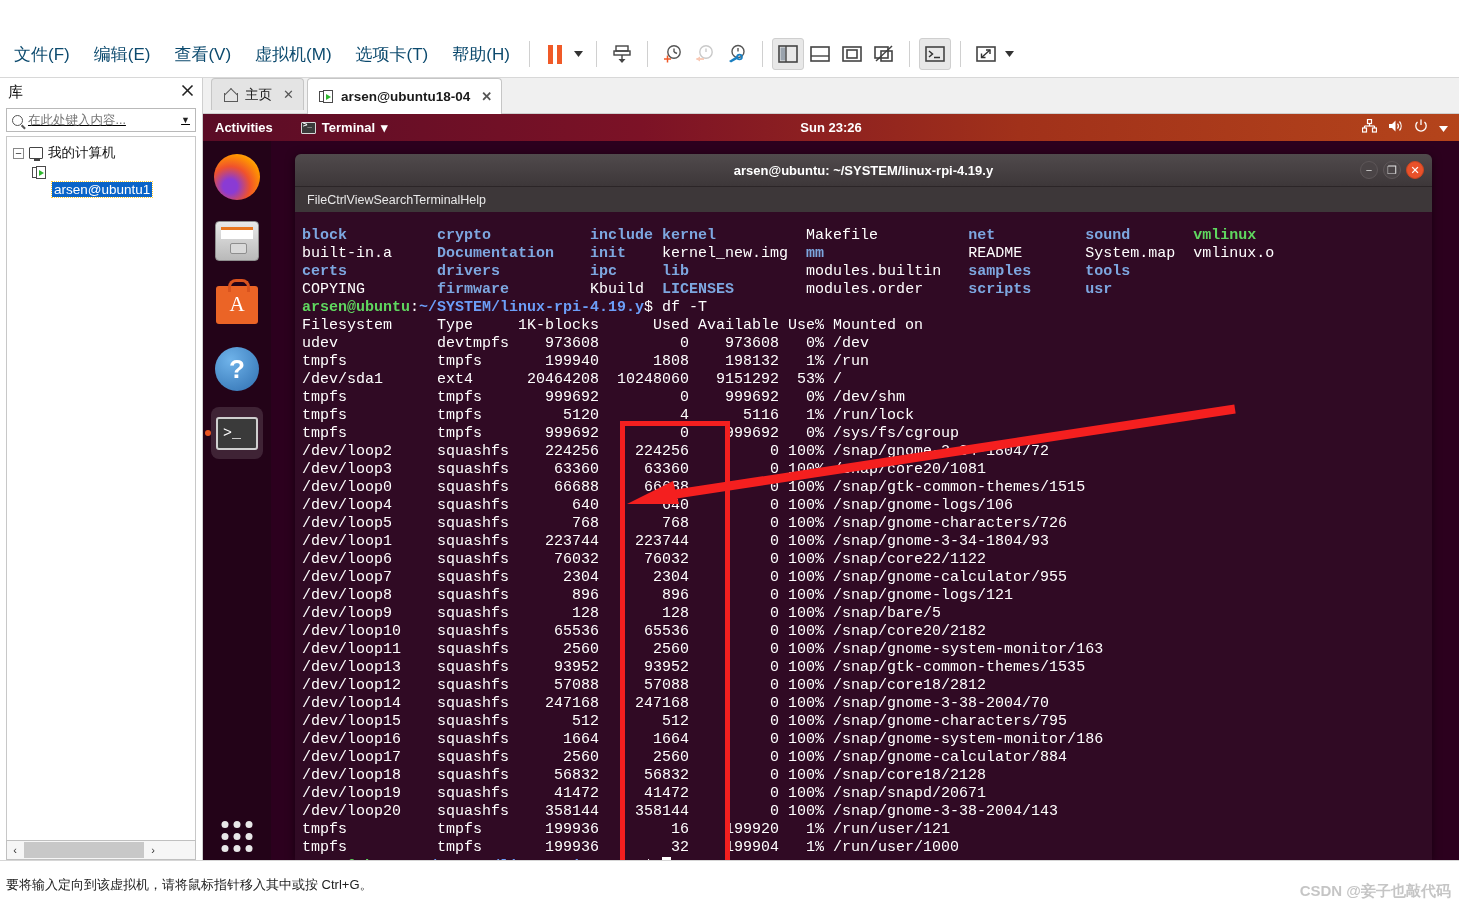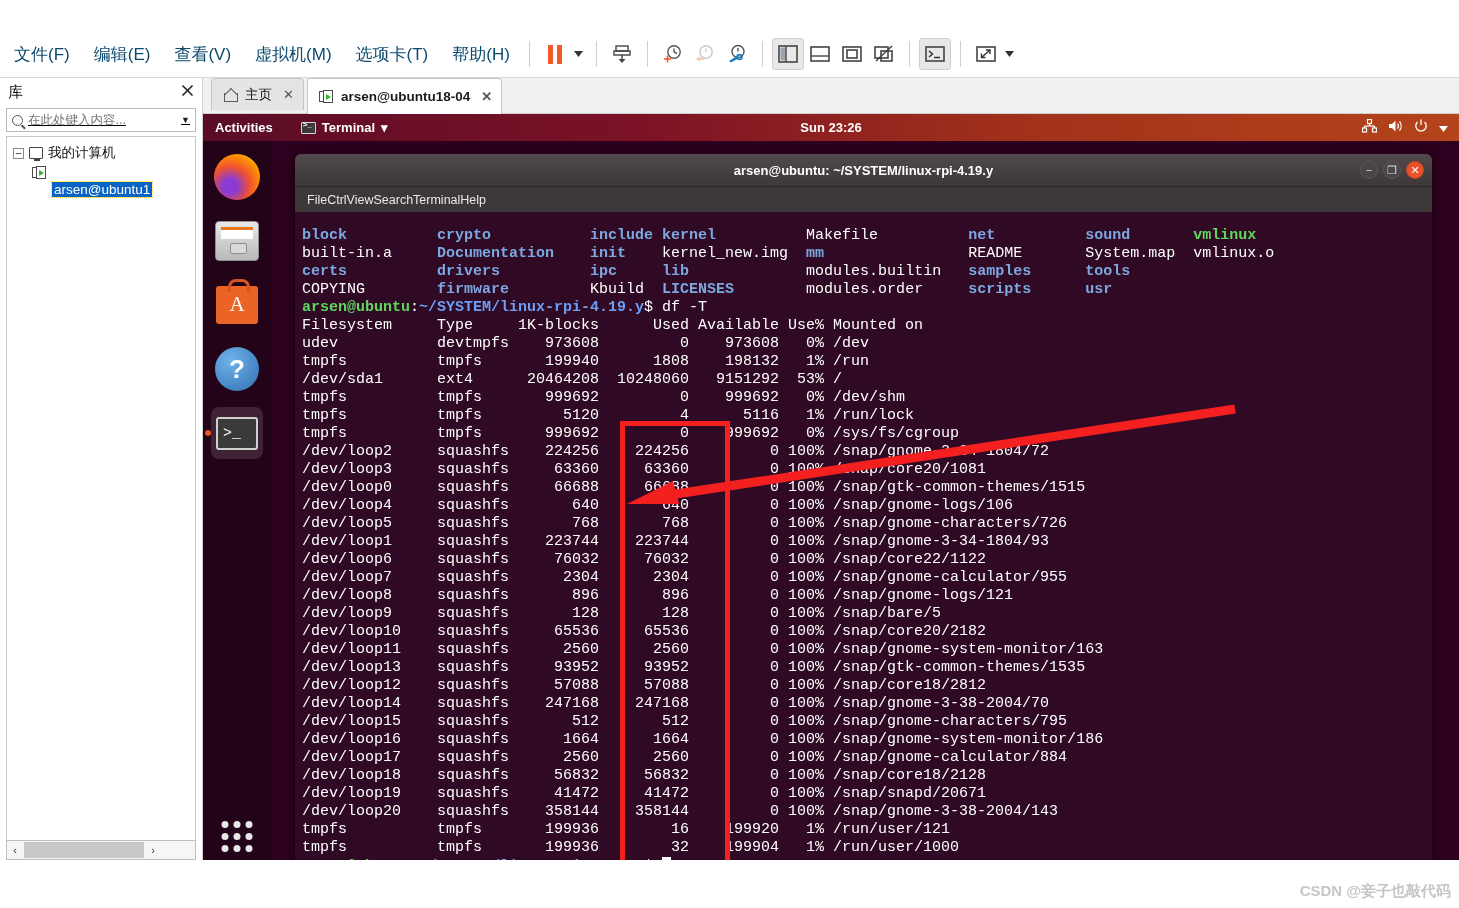--- a/index.html
+++ b/index.html
@@ -444,15 +444,18 @@
       <div class="term-body" id="term-body"><div><span class="c-dir">block          </span><span class="c-dir">crypto           </span><span class="c-dir">include </span><span class="c-dir">kernel          </span><span class="c-plain">Makefile          </span><span class="c-dir">net          </span><span class="c-dir">sound       </span><span class="c-exec">vmlinux</span></div><div><span class="c-plain">built-in.a     </span><span class="c-dir">Documentation    </span><span class="c-dir">init    </span><span class="c-plain">kernel_new.img  </span><span class="c-dir">mm                </span><span class="c-plain">README       </span><span class="c-plain">System.map  </span><span class="c-plain">vmlinux.o</span></div><div><span class="c-dir">certs          </span><span class="c-dir">drivers          </span><span class="c-dir">ipc     </span><span class="c-dir">lib             </span><span class="c-plain">modules.builtin   </span><span class="c-dir">samples      </span><span class="c-dir">tools       </span></div><div><span class="c-plain">COPYING        </span><span class="c-dir">firmware         </span><span class="c-plain">Kbuild  </span><span class="c-dir">LICENSES        </span><span class="c-plain">modules.order     </span><span class="c-dir">scripts      </span><span class="c-dir">usr         </span></div><div><span class="c-user">arsen@ubuntu</span><span class="c-white">:</span><span class="c-path">~/SYSTEM/linux-rpi-4.19.y</span><span class="c-white">$ </span><span class="c-white">df -T</span></div><div class="c-white">Filesystem     Type     1K-blocks      Used Available Use% Mounted on</div><div class="c-white">udev           devtmpfs    973608         0    973608   0% /dev</div><div class="c-white">tmpfs          tmpfs       199940      1808    198132   1% /run</div><div class="c-white">/dev/sda1      ext4      20464208  10248060   9151292  53% /</div><div class="c-white">tmpfs          tmpfs       999692         0    999692   0% /dev/shm</div><div class="c-white">tmpfs          tmpfs         5120         4      5116   1% /run/lock</div><div class="c-white">tmpfs          tmpfs       999692         0    999692   0% /sys/fs/cgroup</div><div class="c-white">/dev/loop2     squashfs    224256    224256         0 100% /snap/gnome-3-34-1804/72</div><div class="c-white">/dev/loop3     squashfs     63360     63360         0 100% /snap/core20/1081</div><div class="c-white">/dev/loop0     squashfs     66688     66688         0 100% /snap/gtk-common-themes/1515</div><div class="c-white">/dev/loop4     squashfs       640       640         0 100% /snap/gnome-logs/106</div><div class="c-white">/dev/loop5     squashfs       768       768         0 100% /snap/gnome-characters/726</div><div class="c-white">/dev/loop1     squashfs    223744    223744         0 100% /snap/gnome-3-34-1804/93</div><div class="c-white">/dev/loop6     squashfs     76032     76032         0 100% /snap/core22/1122</div><div class="c-white">/dev/loop7     squashfs      2304      2304         0 100% /snap/gnome-calculator/955</div><div class="c-white">/dev/loop8     squashfs       896       896         0 100% /snap/gnome-logs/121</div><div class="c-white">/dev/loop9     squashfs       128       128         0 100% /snap/bare/5</div><div class="c-white">/dev/loop10    squashfs     65536     65536         0 100% /snap/core20/2182</div><div class="c-white">/dev/loop11    squashfs      2560      2560         0 100% /snap/gnome-system-monitor/163</div><div class="c-white">/dev/loop13    squashfs     93952     93952         0 100% /snap/gtk-common-themes/1535</div><div class="c-white">/dev/loop12    squashfs     57088     57088         0 100% /snap/core18/2812</div><div class="c-white">/dev/loop14    squashfs    247168    247168         0 100% /snap/gnome-3-38-2004/70</div><div class="c-white">/dev/loop15    squashfs       512       512         0 100% /snap/gnome-characters/795</div><div class="c-white">/dev/loop16    squashfs      1664      1664         0 100% /snap/gnome-system-monitor/186</div><div class="c-white">/dev/loop17    squashfs      2560      2560         0 100% /snap/gnome-calculator/884</div><div class="c-white">/dev/loop18    squashfs     56832     56832         0 100% /snap/core18/2128</div><div class="c-white">/dev/loop19    squashfs     41472     41472         0 100% /snap/snapd/20671</div><div class="c-white">/dev/loop20    squashfs    358144    358144         0 100% /snap/gnome-3-38-2004/143</div><div class="c-white">tmpfs          tmpfs       199936        16    199920   1% /run/user/121</div><div class="c-white">tmpfs          tmpfs       199936        32    199904   1% /run/user/1000</div><div><span class="c-user">arsen@ubuntu</span><span class="c-white">:</span><span class="c-path">~/SYSTEM/linux-rpi-4.19.y</span><span class="c-white">$ </span><span class="cursor"></span></div></div>
     </div>
 
     <div class="anno-box"></div>
     <svg class="anno-arrow" viewBox="0 0 620 110">
       <line x1="612" y1="5" x2="40" y2="92" stroke="#f41f1f" stroke-width="9"></line>
       <polygon points="4,100 50,77 56,100" fill="#f41f1f"></polygon>
     </svg>
   </div>
 
+  <div class="vm-status">
+    <span class="vm-status-text">要将输入定向到该虚拟机，请将鼠标指针移入其中或按 Ctrl+G。</span>
+  </div>
   <div class="watermark">CSDN @妾子也敲代码</div>
 
 </div>
 
 </body></html>

